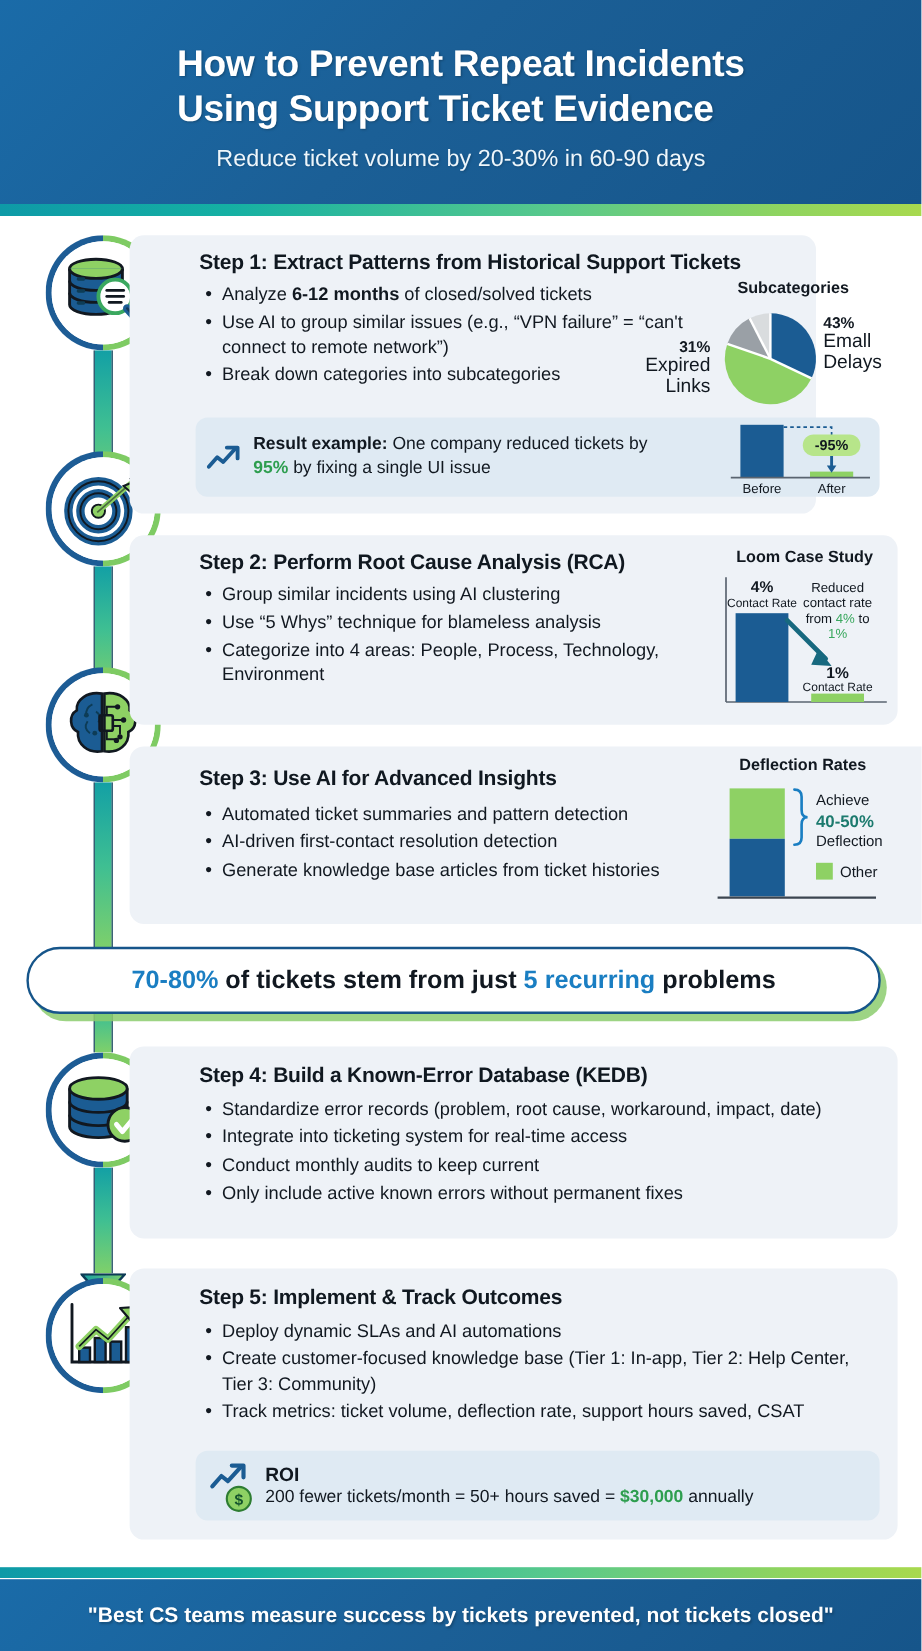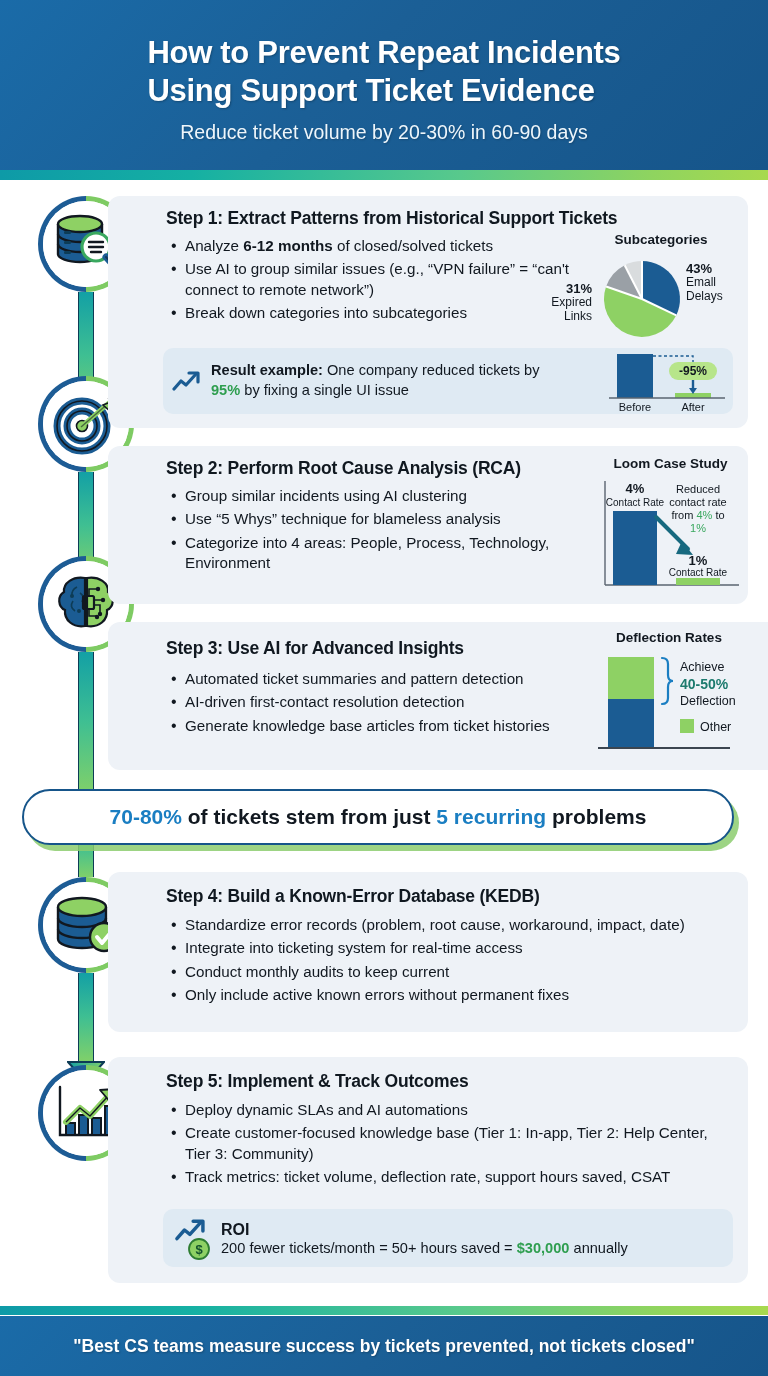--- a/index.html
+++ b/index.html
@@ -92,21 +92,21 @@
     position:absolute; left:22px; top:789px; width:712px; height:56px;
     background:#ffffff; border:2.5px solid #16558a; border-radius:28px;
     display:flex; align-items:center; justify-content:center;
     box-shadow: 5px 6px 0 rgba(140,205,110,.85);
   }
   .highlight-text { font-size:21px; font-weight:bold; color:#111820; }
   .hl-blue { color:#1a7ec2; }
 
   
   .chart-heading { font-size:13.5px; font-weight:bold; color:#111820; text-align:center; }
-  .tiny { font-size:12px; color:#111820; line-height:1.15; }
+  .tiny { font-size:16px; color:#111820; line-height:1.15; }
   .tiny-b { font-size:13px; font-weight:bold; color:#111820; }
 </style>
 </head>
 <body>
 
 <div class="page">
 
   <div class="header">
     <div class="title">
       <div>How to Prevent Repeat Incidents</div>
@@ -266,21 +266,21 @@
             <rect x="53" y="24" width="9" height="29"></rect>
           </g>
           <path d="M14 40 L28 26 L38 34 L58 12" fill="none" stroke="#8ed164" stroke-width="6" stroke-linejoin="round" stroke-linecap="round"></path>
           <path d="M14 40 L28 26 L38 34 L58 12" fill="none" stroke="#111820" stroke-width="1.4" stroke-linejoin="round"></path>
           <path d="M48 8 L63 7 L60 22 Z" fill="#8ed164" stroke="#111820" stroke-width="1.8" stroke-linejoin="round"></path>
         </svg>
       </div>
     </div>
   </div>
 
-  <div class="card" style="left:108px; top:196px; width:640px; height:232px;">
+  <div class="card" style="left:108px; top:196px; width:572px; height:232px;">
     <div style="padding:12px 14px 0 58px;">
       <div class="card-title">Step 1: Extract Patterns from Historical Support Tickets</div>
       <ul class="bullets" style="width:430px;">
         <li>Analyze <b class="em">6-12 months</b> of closed/solved tickets</li>
         <li>Use AI to group similar issues (e.g., “VPN failure” = “can't connect to remote network”)</li>
         <li>Break down categories into subcategories</li>
       </ul>
     </div>
 
     <div style="position:absolute; left:470px; top:36px; width:166px;">

